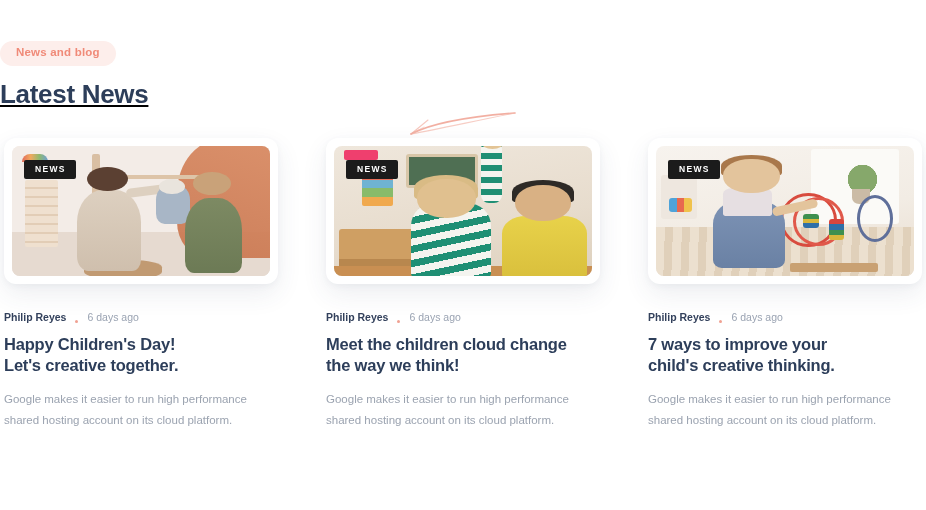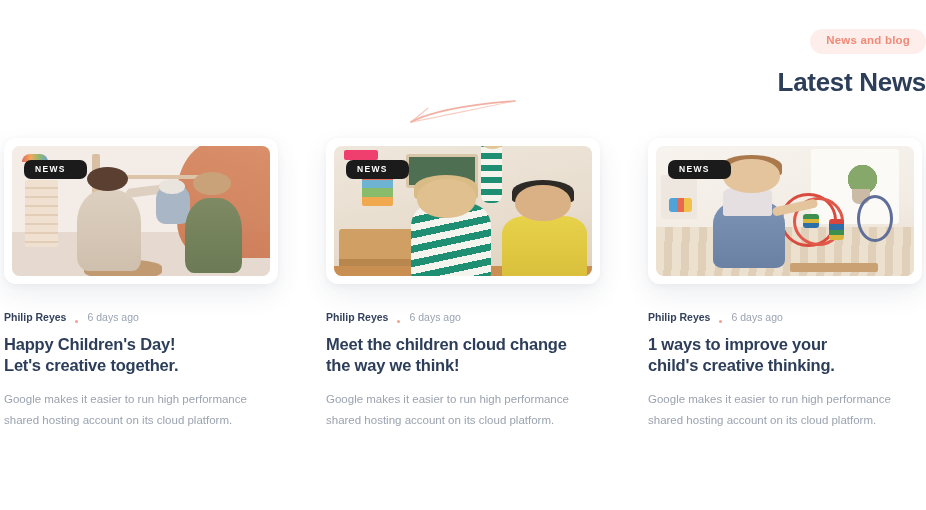--- a/index.html
+++ b/index.html
@@ -5,21 +5,21 @@
   * { margin:0; padding:0; box-sizing:border-box; }
   html, body {
     width:926px; height:510px;
     background:#ffffff;
     font-family:"Liberation Sans", sans-serif;
     overflow:hidden;
   }
   .page { position:relative; width:926px; height:510px; }
 
   
-  .header { text-align:right; padding-top:29px; }
+  .header { text-align:left; padding-top:41px;text-decoration:underline; }
   .eyebrow {
     display:inline-block;
     background:#fdeeeb;
     color:#f08a78;
     font-size:11.5px;
     font-weight:700;
     letter-spacing:.2px;
     padding:6px 16px 7px;
     border-radius:20px;
     line-height:1;
@@ -57,22 +57,22 @@
     overflow:hidden;
   }
   .news-badge {
     position:absolute;
     top:14px; left:12px;
     background:#1b1b1b;
     color:#ffffff;
     font-size:8.5px;
     font-weight:700;
     letter-spacing:1.3px;
-    padding:5px 21px 5px 11px;
-    border-radius:7px;
+    padding:5px 10px 5px 11px;
+    border-radius:2px;
     line-height:1;
     z-index:5;
   }
 
   
   .scene { position:absolute; inset:0; }
   .sh { position:absolute; }
 
   
   .s1 { background:linear-gradient(170deg,#f4ece6 0%,#ece2da 55%,#e4d8cf 100%); }
@@ -291,20 +291,20 @@
               <span class="sh tarm"></span>
           </div>
           <span class="news-badge">NEWS</span>
         </div>
       </div>
       <div class="meta">
         <span class="author">Philip Reyes</span>
         <span class="dot"></span>
         <span class="ago">6 days ago</span>
       </div>
-      <h2 class="post-title">1 ways to improve your
+      <h2 class="post-title">7 ways to improve your
 child's creative thinking.</h2>
       <p class="excerpt">Google makes it easier to run high performance
 shared hosting account on its cloud platform.</p>
     </article>
 
   </div>
 </div>
 
 </body></html>

